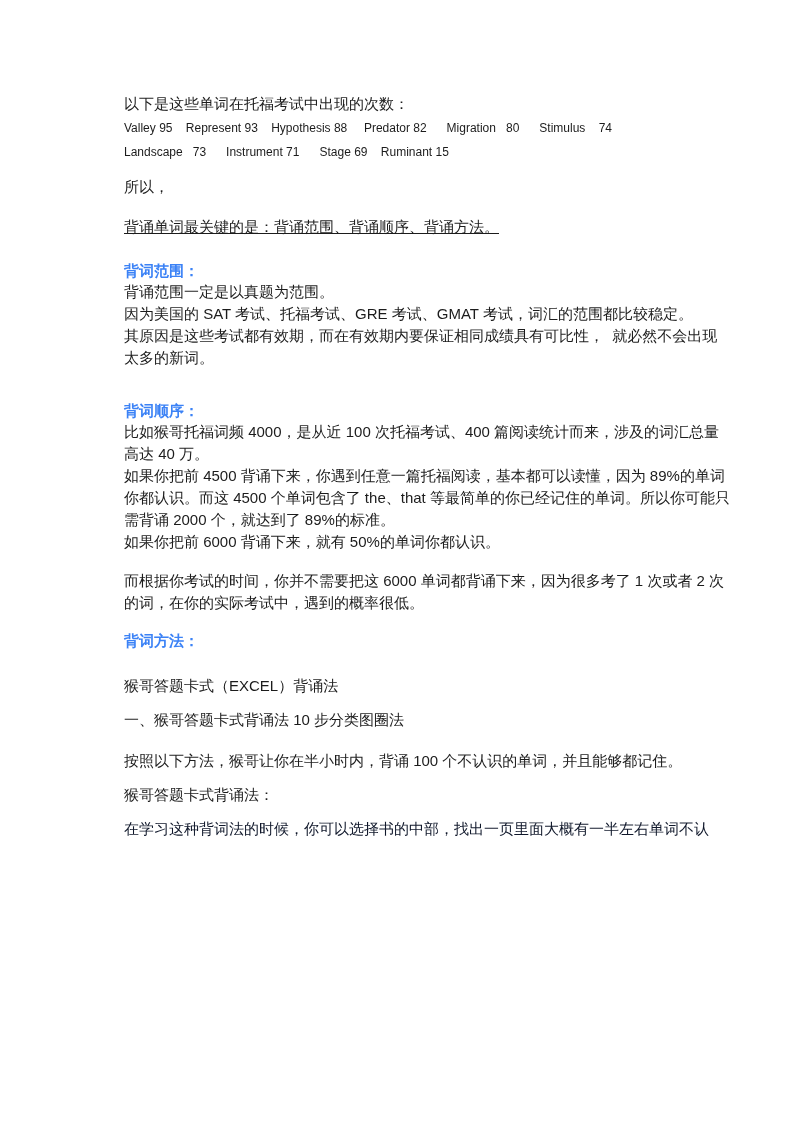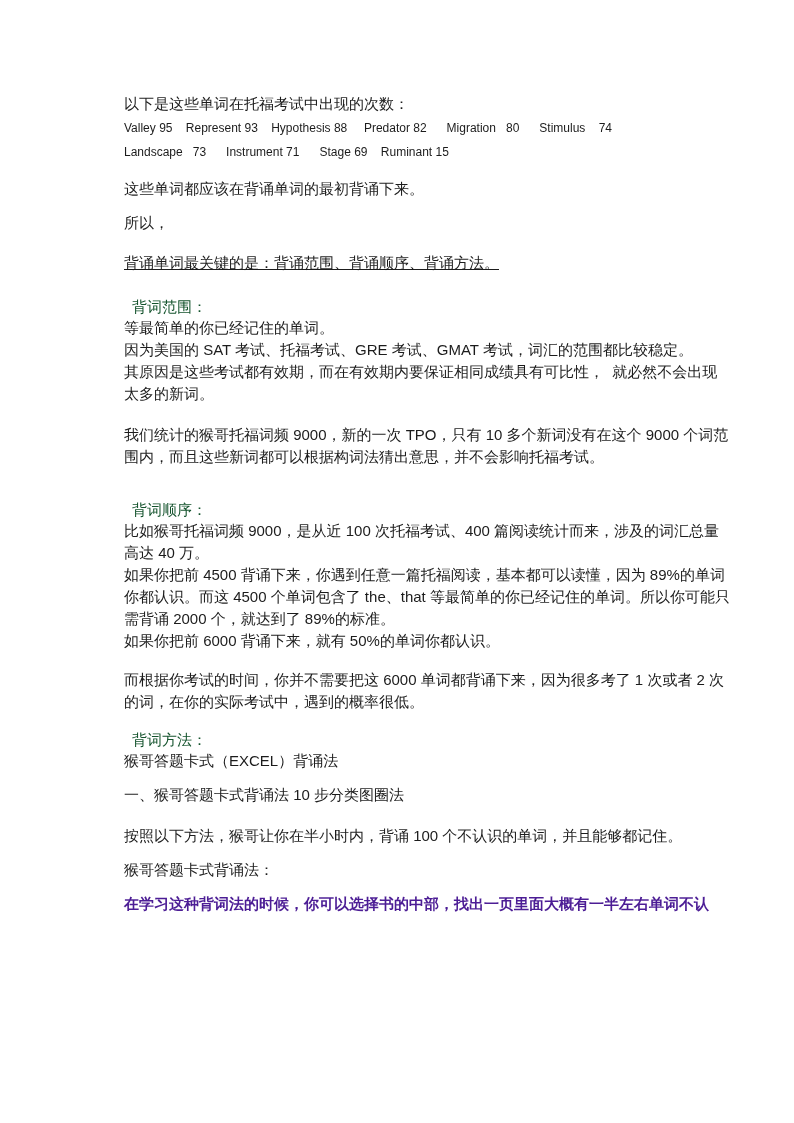--- a/index.html
+++ b/index.html
@@ -30,65 +30,61 @@
     color: #1c1c1c;
   }
   .intro, .freq {
     line-height: 24px;
   }
   .freq {
     font-size: 12px;
     white-space: pre;
   }
   .h {
-    font-weight: normal;
+    font-weight: bold;
     line-height: 20px;
-    color: #14532d;
-    margin-left: 8px;
+    color: #3b82f6;
   }
   .bold-line {
-    font-weight: bold;
+    font-weight: normal;
     white-space: nowrap;
-    color: #4c1d95;
+    color: #0f172a;
   }
   .mt14 { margin-top: 14px; }
   .mt17 { margin-top: 17px; }
   .mt18 { margin-top: 18px; text-decoration: underline; }
   .mt19 { margin-top: 19px; }
   .mt20 { margin-top: 12px; }
   .mt23 { margin-top: 23px; }
-  .mt24 { }
+  .mt24 { margin-top: 24px; }
   .mt32 { margin-top: 32px; }
 </style>
 </head>
 <body>
 
 <div class="page">
   <div class="content">
 
     <p class="t intro">以下是这些单词在托福考试中出现的次数：</p>
     <p class="t freq">Valley 95    Represent 93    Hypothesis 88     Predator 82      Migration   80      Stimulus    74</p>
     <p class="t freq">Landscape   73      Instrument 71      Stage 69    Ruminant 15</p>
 
-    <p class="t mt14">这些单词都应该在背诵单词的最初背诵下来。</p>
 
     <p class="t mt20">所以，</p>
 
     <p class="t mt18">背诵单词最关键的是：背诵范围、背诵顺序、背诵方法。</p>
 
     <p class="t h mt23">背词范围：</p>
-    <p class="t">等最简单的你已经记住的单词。</p>
+    <p class="t">背诵范围一定是以真题为范围。</p>
     <p class="t">因为美国的 SAT 考试、托福考试、GRE 考试、GMAT 考试，词汇的范围都比较稳定。</p>
     <p class="t">其原因是这些考试都有效期，而在有效期内要保证相同成绩具有可比性，  就必然不会出现
 太多的新词。</p>
-    <p class="t mt19">我们统计的猴哥托福词频 9000，新的一次 TPO，只有 10 多个新词没有在这个 9000 个词范
-围内，而且这些新词都可以根据构词法猜出意思，并不会影响托福考试。</p>
 
     <p class="t h mt32">背词顺序：</p>
-    <p class="t">比如猴哥托福词频 9000，是从近 100 次托福考试、400 篇阅读统计而来，涉及的词汇总量
+    <p class="t">比如猴哥托福词频 4000，是从近 100 次托福考试、400 篇阅读统计而来，涉及的词汇总量
 高达 40 万。</p>
     <p class="t">如果你把前 4500 背诵下来，你遇到任意一篇托福阅读，基本都可以读懂，因为 89%的单词
 你都认识。而这 4500 个单词包含了 the、that 等最简单的你已经记住的单词。所以你可能只
 需背诵 2000 个，就达到了 89%的标准。</p>
     <p class="t">如果你把前 6000 背诵下来，就有 50%的单词你都认识。</p>
     <p class="t mt17">而根据你考试的时间，你并不需要把这 6000 单词都背诵下来，因为很多考了 1 次或者 2 次
 的词，在你的实际考试中，遇到的概率很低。</p>
 
     <p class="t h mt17">背词方法：</p>
     <p class="t mt24">猴哥答题卡式（EXCEL）背诵法</p>

